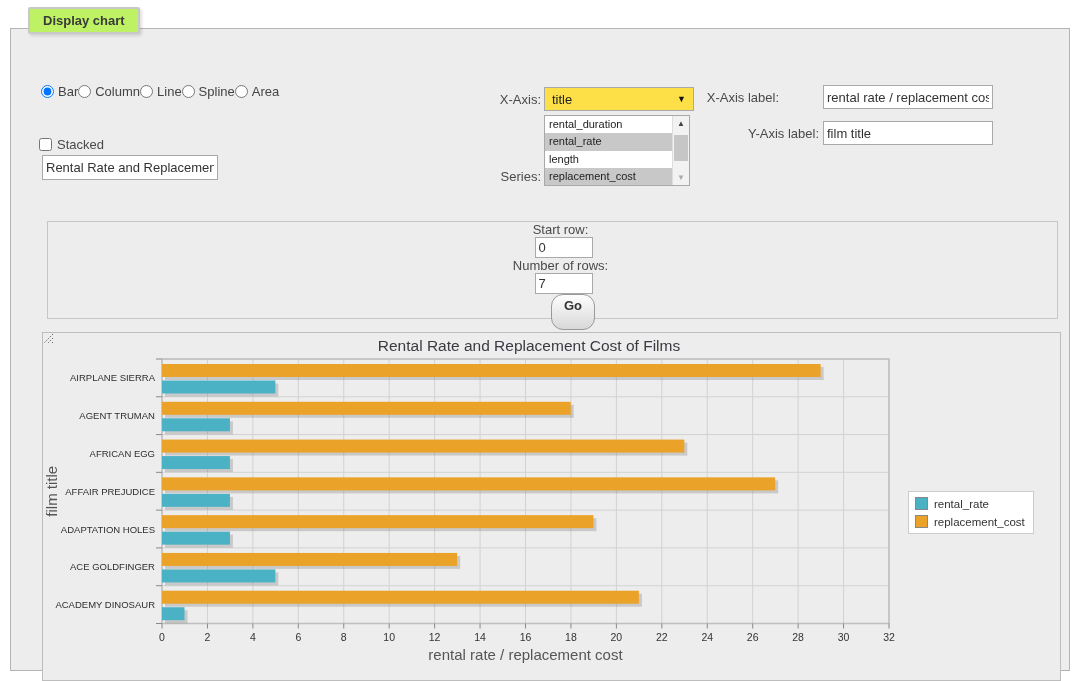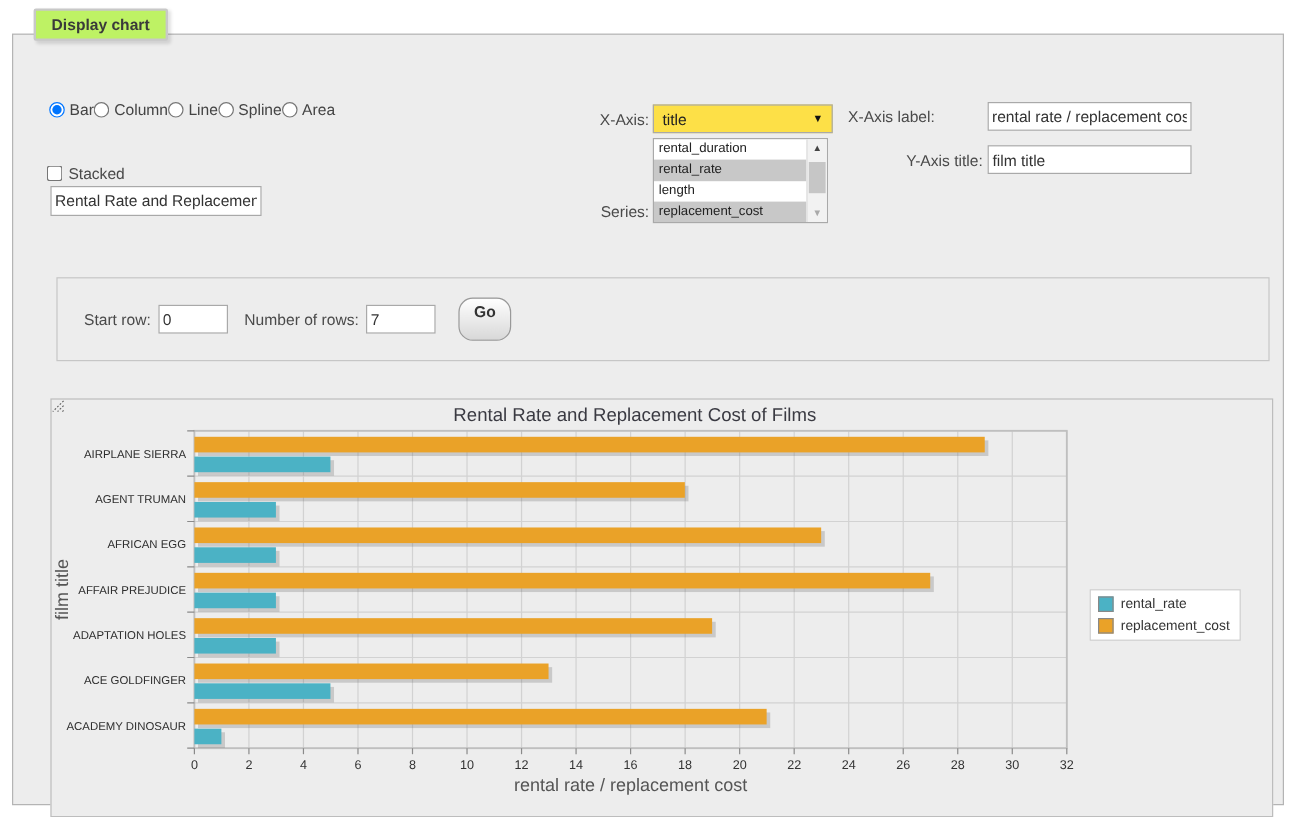--- a/index.html
+++ b/index.html
@@ -44,22 +44,22 @@
   .sb-btn { height:15px; display:flex; align-items:center; justify-content:center; font-size:8px; color:#444; }
   .sb-btn.dis { color:#aaa; }
   .sb-track { flex:1; position:relative; }
   .sb-thumb { position:absolute; left:1px; right:1px; top:4px; height:26px; background:#c6c6c6; }
 
   .xlab-caption { left:650px; top:61px; width:118px;text-align:right; }
   .ylab-caption { left:690px; top:97px; width:118px; }
   .xlab-input { left:812px; top:56px; width:170px; height:24px; }
   .ylab-input { left:812px; top:92px; width:170px; height:24px; }
 
-  .rows-box { left:36px; top:202px; width:1011px; height:70px; border:1px solid #c6c6c6;
-              display:flex; align-items:center; padding-left:22px; }
+  .rows-box { left:36px; top:192px; width:1011px; height:98px; border:1px solid #c6c6c6;
+              display:flex; align-items:center; padding-left:22px;flex-direction:column; }
   .rows-box .lbl { margin-right:6px; }
   .rows-input { width:58px; height:24px; }
   .gap { width:14px; }
   .go-btn { margin-left:19px; border:1px solid #999; border-radius:12px; padding:3px 12px 16px;
             background:linear-gradient(#fefefe,#d8d8d8); font-size:13px; font-weight:bold; color:#333;
             font-family:"Liberation Sans", sans-serif; cursor:pointer; }
 
   .chart-box { left:31px; top:303px; width:1019px; height:349px; background:#ededed; border:1px solid #bdbdbd; }
   .chart-box svg { position:absolute; left:0; top:0; }
   svg text { font-family:"Liberation Sans", sans-serif; }
@@ -131,21 +131,21 @@
           <div class="sb-thumb"></div>
         </div>
         <div class="sb-btn dis">▼</div>
       </div>
     </div>
     <div class="abs lbl r-lbl series-caption">Series:</div>
 
     <div class="abs lbl r-lbl xlab-caption">X-Axis label:</div>
     <input type="text" class="abs xlab-input" value="rental rate / replacement cost" style="">
 
-    <div class="abs lbl r-lbl ylab-caption">Y-Axis title:</div>
+    <div class="abs lbl r-lbl ylab-caption">Y-Axis label:</div>
     <input type="text" class="abs ylab-input" value="film title" style="">
 
     <div class="abs rows-box">
       <span class="lbl">Start row:</span>
       <input type="text" class="rows-input" value="0" style="">
       <span class="gap"></span>
       <span class="lbl">Number of rows:</span>
       <input type="text" class="rows-input" value="7" style="">
       <button class="go-btn">Go</button>
     </div>

